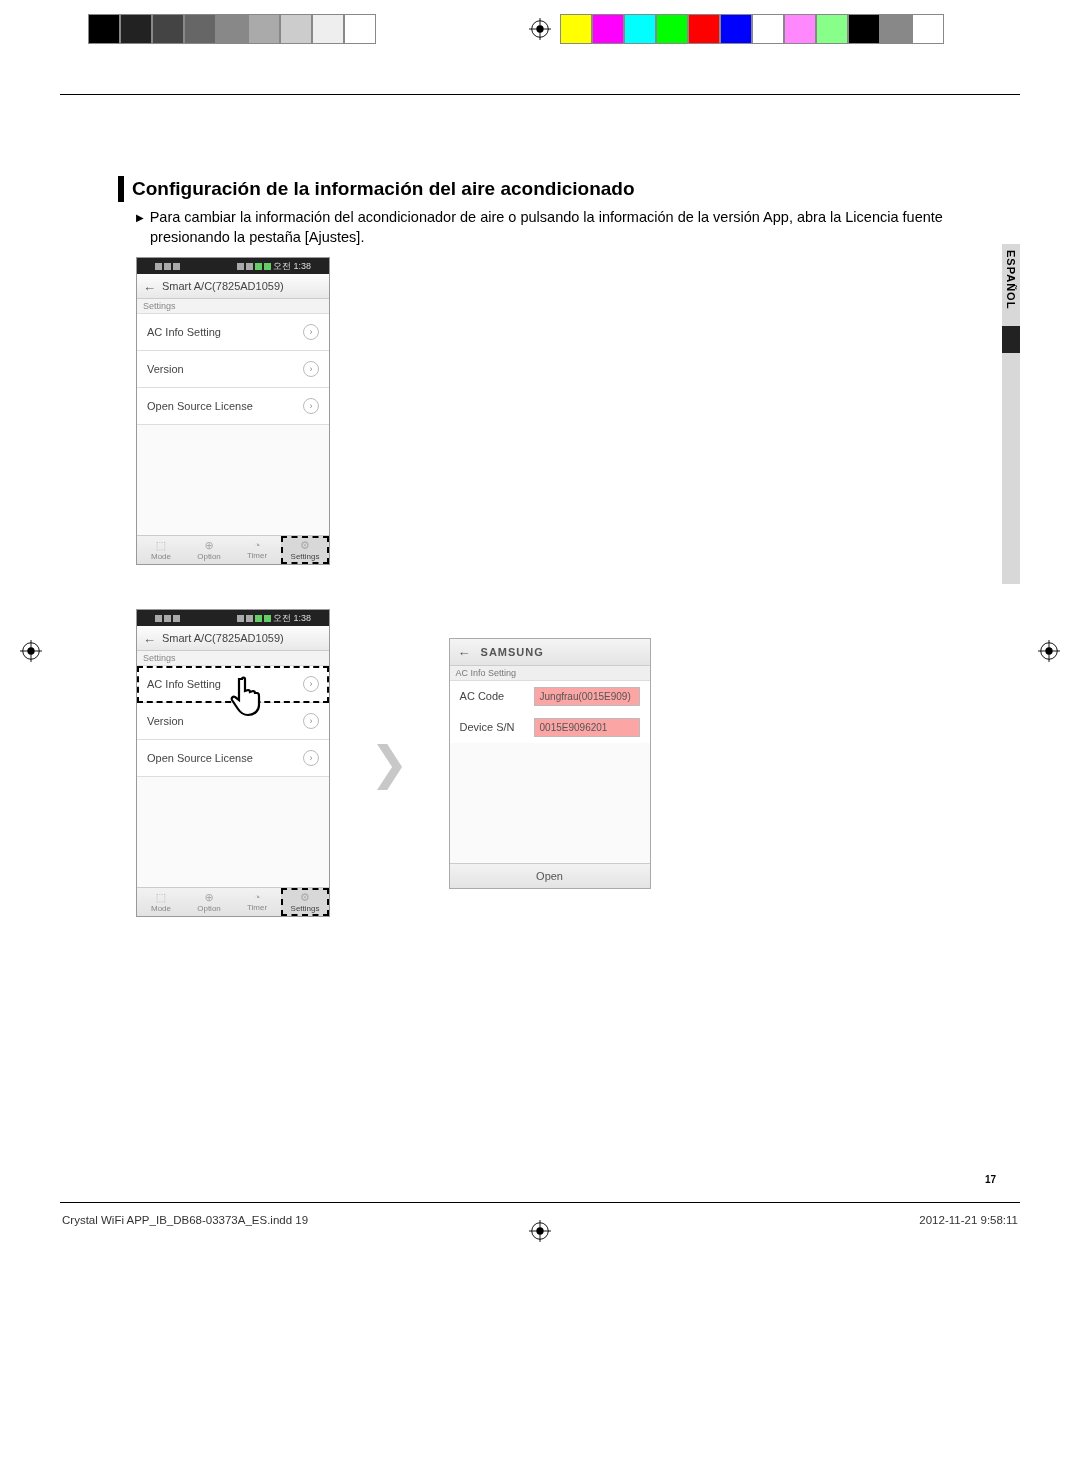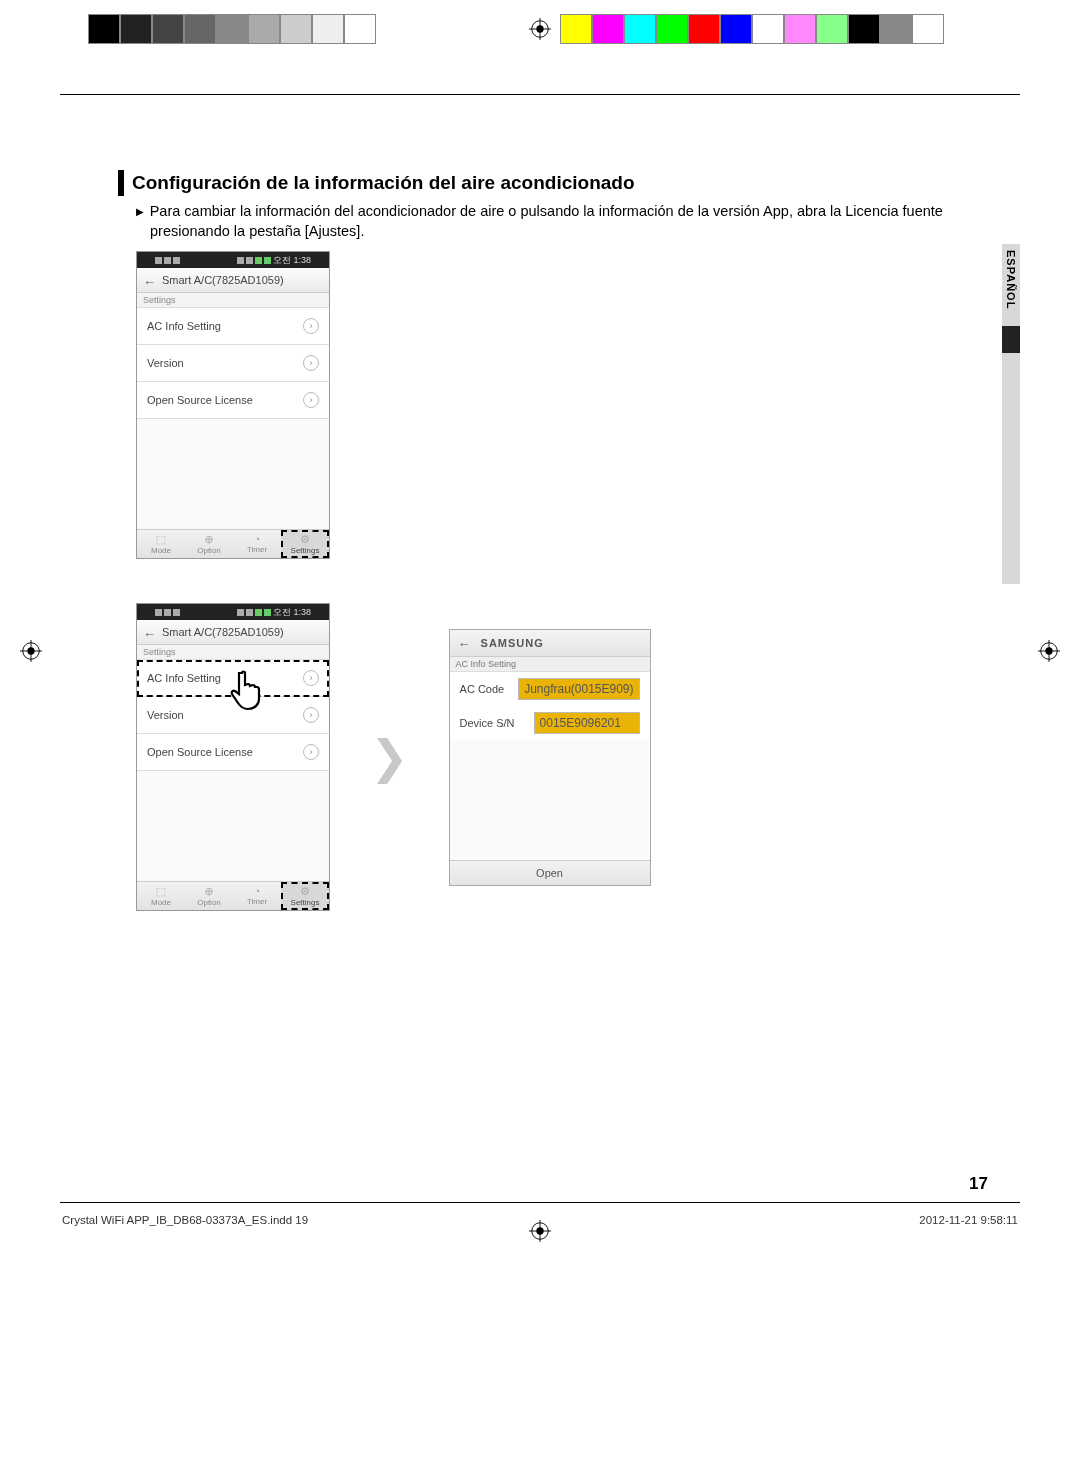--- a/index.html
+++ b/index.html
@@ -10,27 +10,27 @@
   .colorbar.right{left:560px}
   .cb{width:30px;height:28px;border:1px solid #888}
   .reg{position:absolute;width:22px;height:22px}
   .reg.top{left:529px;top:18px}
   .reg.mid-l{left:20px;top:640px}
   .reg.mid-r{left:1038px;top:640px}
   .reg.bot{left:529px;top:1220px}
   .reg svg{width:100%;height:100%}
   .rule-top{position:absolute;left:60px;right:60px;top:94px;border-top:1px solid #000}
   .rule-bot{position:absolute;left:60px;right:60px;top:1202px;border-top:1px solid #000}
-  .content{position:absolute;left:118px;top:170px;right:88px}
+  .content{position:absolute;left:118px;top:176px;right:88px}
   .heading{border-left:6px solid #000;padding:2px 0 2px 8px;font-weight:700;font-size:19px;margin-bottom:6px}
   .para{font-size:14.5px;line-height:19px;margin-left:18px;text-indent:-14px;padding-left:14px}
   .para::before{content:"▶";font-size:10px;margin-right:6px;position:relative;top:-1px}
   .lang-tab{position:absolute;right:60px;top:244px;width:18px;height:340px;background:linear-gradient(#d8d8d8 0 24%,#222 24% 32%,#d8d8d8 32%)}
   .lang-text{position:absolute;right:63px;top:250px;font-size:11px;font-weight:700;writing-mode:vertical-rl;letter-spacing:1px}
-  .pgnum{position:absolute;right:92px;top:1174px;font-size:17px;font-weight:700}
+  .pgnum{position:absolute;right:84px;top:1174px;font-size:10px;font-weight:700}
   .footer-l{position:absolute;left:62px;top:1214px;font-size:11.5px;color:#333}
   .footer-r{position:absolute;right:62px;top:1214px;font-size:11.5px;color:#333}
   
   .phone{width:192px;background:#fff;border:1px solid #999;font-size:11px;color:#444}
   .ph-status{background:#222;color:#ddd;display:flex;justify-content:space-between;align-items:center;height:16px;padding:0 18px;font-size:9px}
   .ph-status .s-left,.ph-status .s-right{display:flex;gap:2px;align-items:center}
   .sq{width:7px;height:7px;background:#aaa}
   .sq.g{background:#6c6}
   .ph-hdr{display:flex;align-items:center;gap:6px;height:24px;padding:0 6px;background:linear-gradient(#fdfdfd,#e8e8e8);border-bottom:1px solid #ccc}
   .arrow-back{font-size:13px;color:#555}
@@ -45,21 +45,21 @@
   .ph-tab .ti{font-size:11px;display:block;color:#aaa}
   .phone-wrap{display:flex;gap:40px;align-items:center;margin-top:10px;margin-left:18px}
   .big-chev{font-size:46px;color:#c8c8c8}
   
   .phone2{width:200px;border:1px solid #aaa;background:#fff}
   .p2-hdr{display:flex;align-items:center;gap:10px;height:26px;padding:0 8px;background:linear-gradient(#f4f4f4,#e4e4e4);border-bottom:1px solid #ccc}
   .p2-hdr .brand{font-weight:700;letter-spacing:1px;font-size:11px;color:#555}
   .p2-sub{font-size:9px;color:#777;padding:2px 6px;background:#efefef;border-bottom:1px solid #ddd}
   .p2-row{display:flex;align-items:center;gap:8px;padding:6px 10px}
   .p2-row .lbl{width:66px;font-size:11px;color:#444}
-  .p2-row .fld{flex:1;border:1px solid #bbb;background:#eab308;font-size:12px;padding:3px 5px;color:#555}
+  .p2-row .fld{flex:1;border:1px solid #bbb;background:#fca5a5;font-size:10px;padding:3px 5px;color:#555}
   .p2-body{height:120px;background:#fafafa}
   .p2-save{text-align:center;font-size:11px;color:#555;padding:6px 0;background:linear-gradient(#f2f2f2,#e4e4e4);border-top:1px solid #ccc}
   
   .hand{position:absolute;width:40px;height:44px}
   .hand svg{width:100%;height:100%}
 </style>
 </head>
 <body>
 
 <div class="page">

